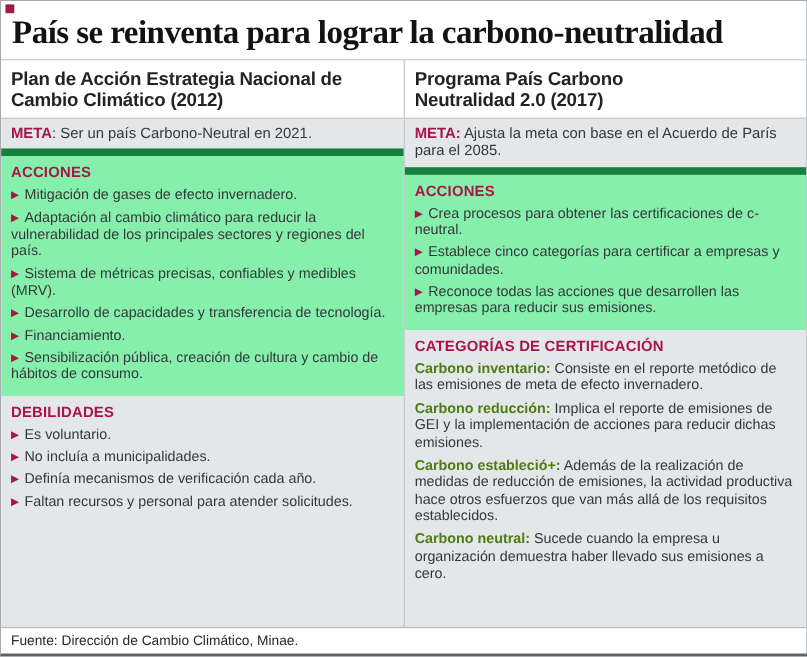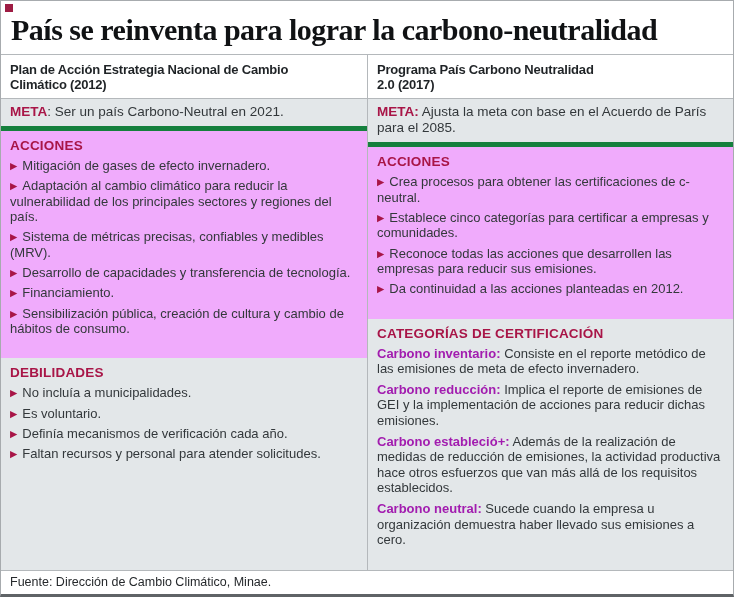--- a/index.html
+++ b/index.html
@@ -40,37 +40,37 @@
 
   
   .main {
     flex:1; display:flex; min-height:0;
   }
   .col { width:50%; display:flex; flex-direction:column; min-height:0; }
   .col-right { border-left:1px solid #b4b8bb; }
 
   .col-header {
     padding:7px 9px 6px 9px;
-    font-size:13px; font-weight:bold; color:#1f2326;
+    font-size:17px; font-weight:bold; color:#1f2326;
     line-height:1.17; letter-spacing:-0.2px;
     border-bottom:1px solid #b4b8bb;
     background:#fff;
   }
   .col-left  .col-header span { display:block; max-width:330px; }
   .col-right .col-header span { display:block; max-width:230px; }
 
   .meta-row {
     background:#e3e7e9;
-    border-bottom:5px solid #15803d;
+    border-bottom:7px solid #15803d;
     padding:5px 9px 6px 9px;
     font-size:13.5px; color:#33383b; line-height:1.2;
   }
   .meta-label { color:#a81547; font-weight:bold; }
 
-  .section { padding:0 9px 22px 9px; background:#f0abfc; }
+  .section { padding:0 9px 12px 9px; background:#86efac; }
   .section-title {
     margin:7px 0 2px 0;
     font-size:13.5px; font-weight:bold; color:#a81547;
     letter-spacing:0.2px;
   }
   .item {
     margin-top:5px;
     font-size:13px; color:#33383b; line-height:1.18;
   }
   .bullet-icon { color:#a81547; }
@@ -84,21 +84,21 @@
   .section-bottom {
     flex:1;
     background:#e3e7e9;
     padding:0 9px 6px 9px;
   }
 
   .cat-item {
     margin-top:5px;
     font-size:13px; color:#33383b; line-height:1.2;
   }
-  .cat-term { font-weight:bold; color:#a21caf; }
+  .cat-term { font-weight:bold; color:#4d7c0f; }
 
   
   .footer {
     border-top:1px solid #b4b8bb;
     background:#fff;
     padding:4px 9px 5px 9px;
     font-size:12.5px; color:#26292c;
   }
 </style>
 </head>
@@ -137,23 +137,23 @@
 
             <div class="item"><span class="bullet-icon"></span><span>Sensibilización pública, creación de cultura y cambio de hábitos de consumo.</span></div>
           </div>
       </div>
 
       <div class="section-bottom">
         <div class="section-title">DEBILIDADES</div>
         <div>
 
 
+            <div class="item"><span class="bullet-icon"></span><span>Es voluntario.</span></div>
+
             <div class="item"><span class="bullet-icon"></span><span>No incluía a municipalidades.</span></div>
-
-            <div class="item"><span class="bullet-icon"></span><span>Es voluntario.</span></div>
 
             <div class="item"><span class="bullet-icon"></span><span>Definía mecanismos de verificación cada año.</span></div>
 
             <div class="item"><span class="bullet-icon"></span><span>Faltan recursos y personal para atender solicitudes.</span></div>
           </div>
       </div>
     </div>
 
     <div class="col col-right">
       <div class="col-header">
@@ -166,21 +166,20 @@
         <div class="section-title">ACCIONES</div>
         <div>
 
 
             <div class="item"><span class="bullet-icon"></span><span>Crea procesos para obtener las certificaciones de c-neutral.</span></div>
 
             <div class="item"><span class="bullet-icon"></span><span>Establece cinco categorías para certificar a empresas y comunidades.</span></div>
 
             <div class="item"><span class="bullet-icon"></span><span>Reconoce todas las acciones que desarrollen las empresas para reducir sus emisiones.</span></div>
 
-            <div class="item"><span class="bullet-icon"></span><span>Da continuidad a las acciones planteadas en 2012.</span></div>
           </div>
       </div>
 
       <div class="section-bottom">
         <div class="section-title">CATEGORÍAS DE CERTIFICACIÓN</div>
         <div>
 
             <div class="cat-item"><span class="cat-term">Carbono inventario:</span> <span>Consiste en el reporte metódico de las emisiones de meta de efecto invernadero.</span></div>
 
             <div class="cat-item"><span class="cat-term">Carbono reducción:</span> <span>Implica el reporte de emisiones de GEI y la implementación de acciones para reducir dichas emisiones.</span></div>

